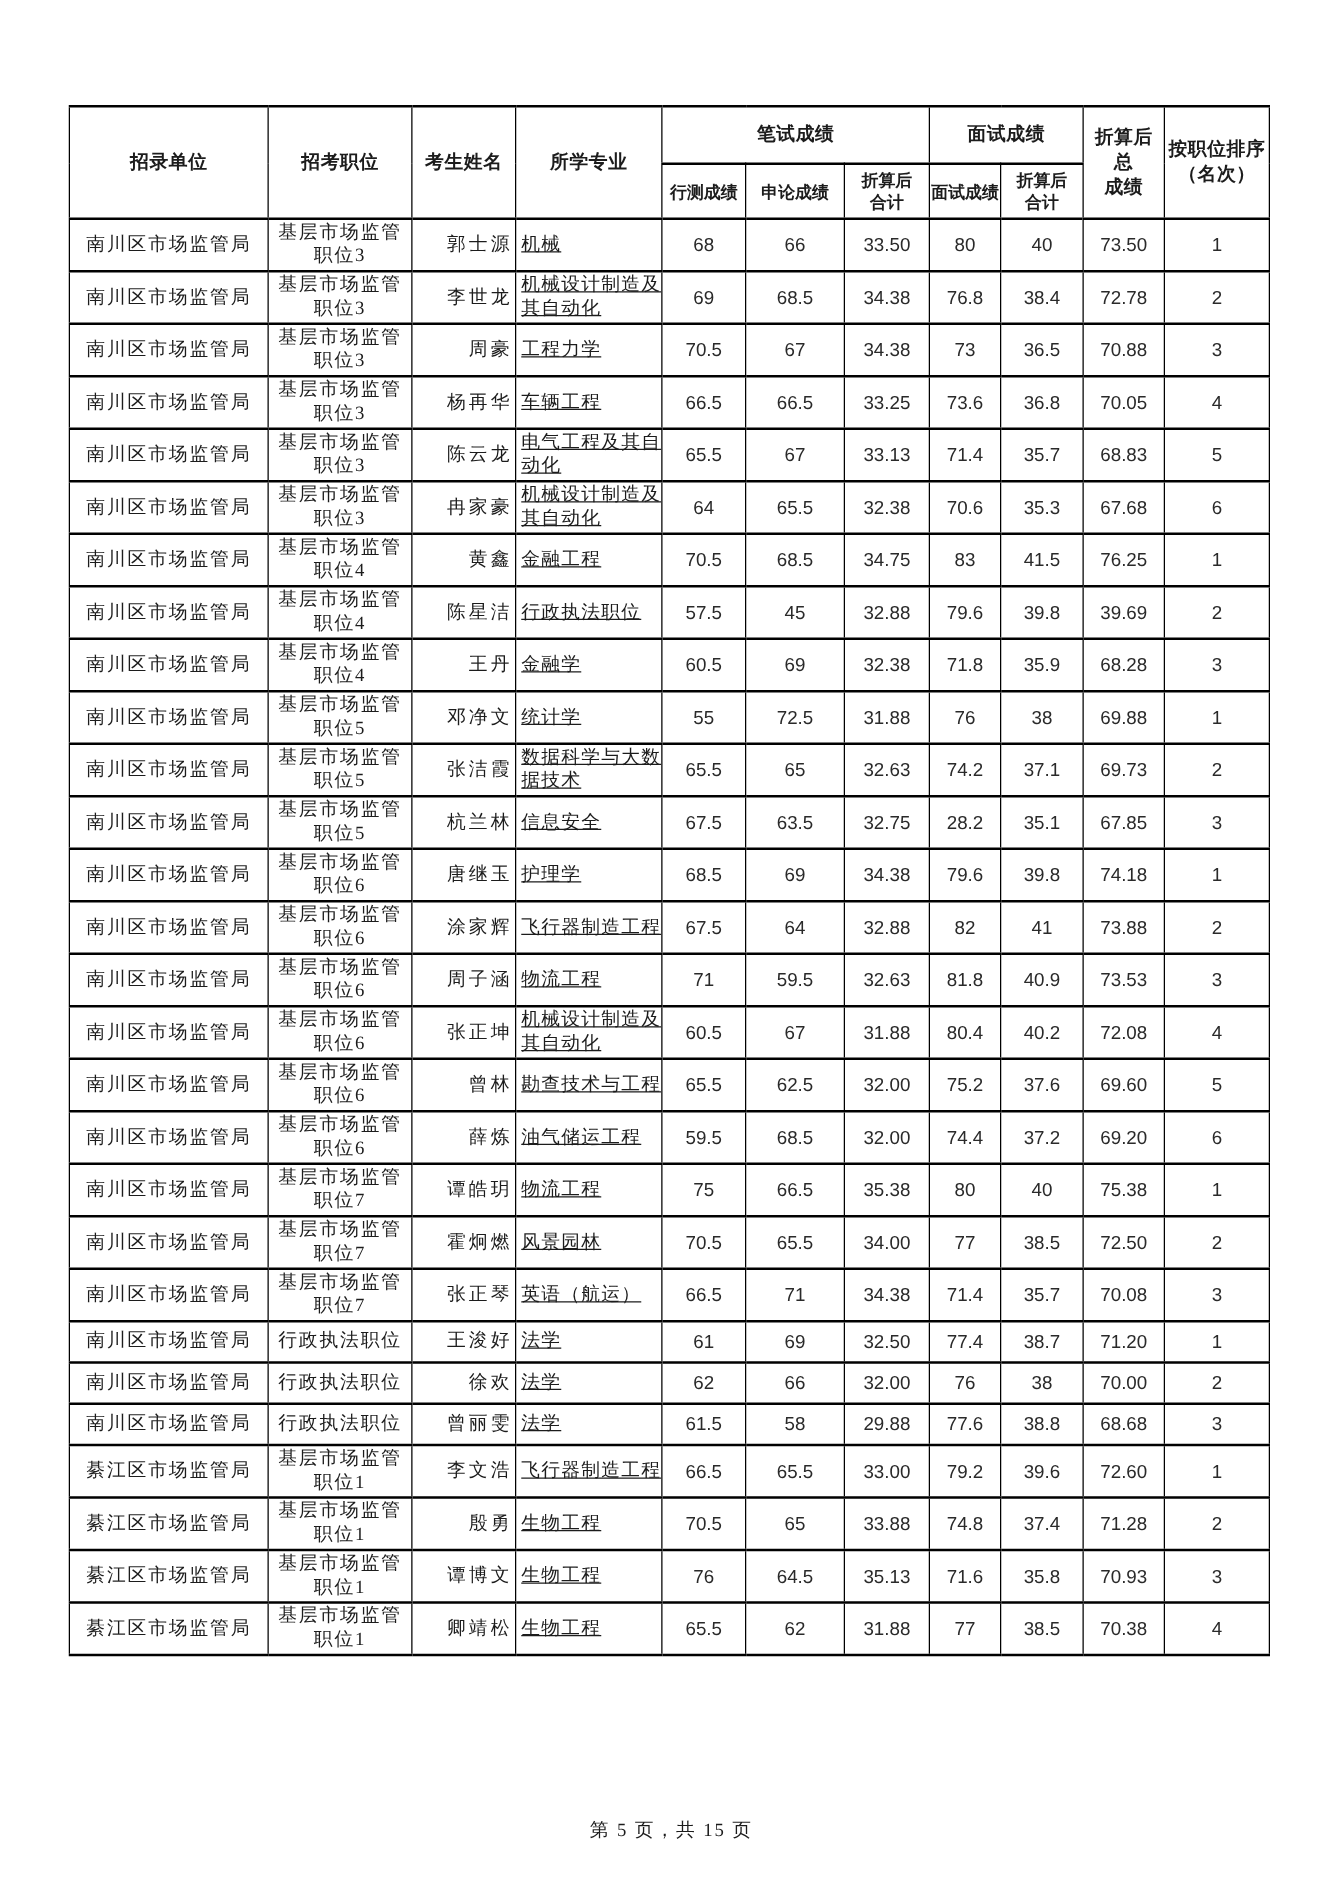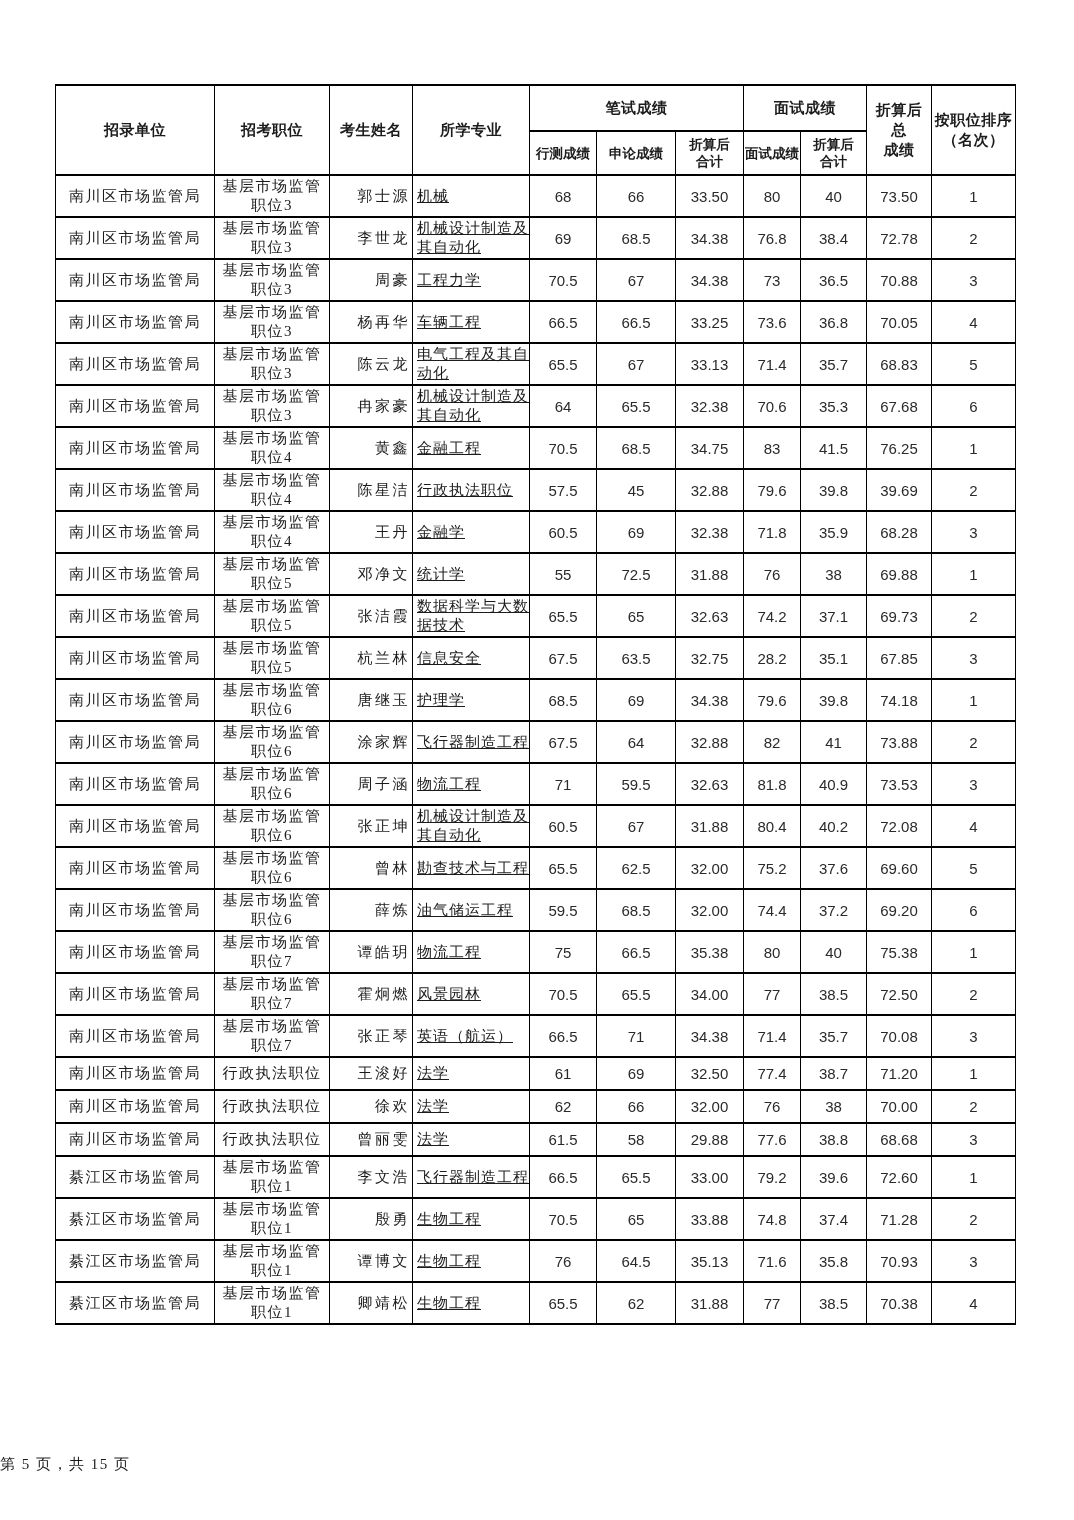--- a/index.html
+++ b/index.html
@@ -69,20 +69,21 @@
   td.num {
     font-family: "Liberation Sans", "DejaVu Sans", sans-serif;
     letter-spacing: 0;
     color: #2a2a2a;
   }
   .footer {
     position: absolute;
     top: 1455px;
     left: 0;
     width: 1074px;
+    text-align: center;
     font-size: 15px;
     letter-spacing: 1.5px;
     color: #1c1c1c;
   }
 </style>
 </head>
 <body>
 
 <div class="sheet">
   <table class="results">

